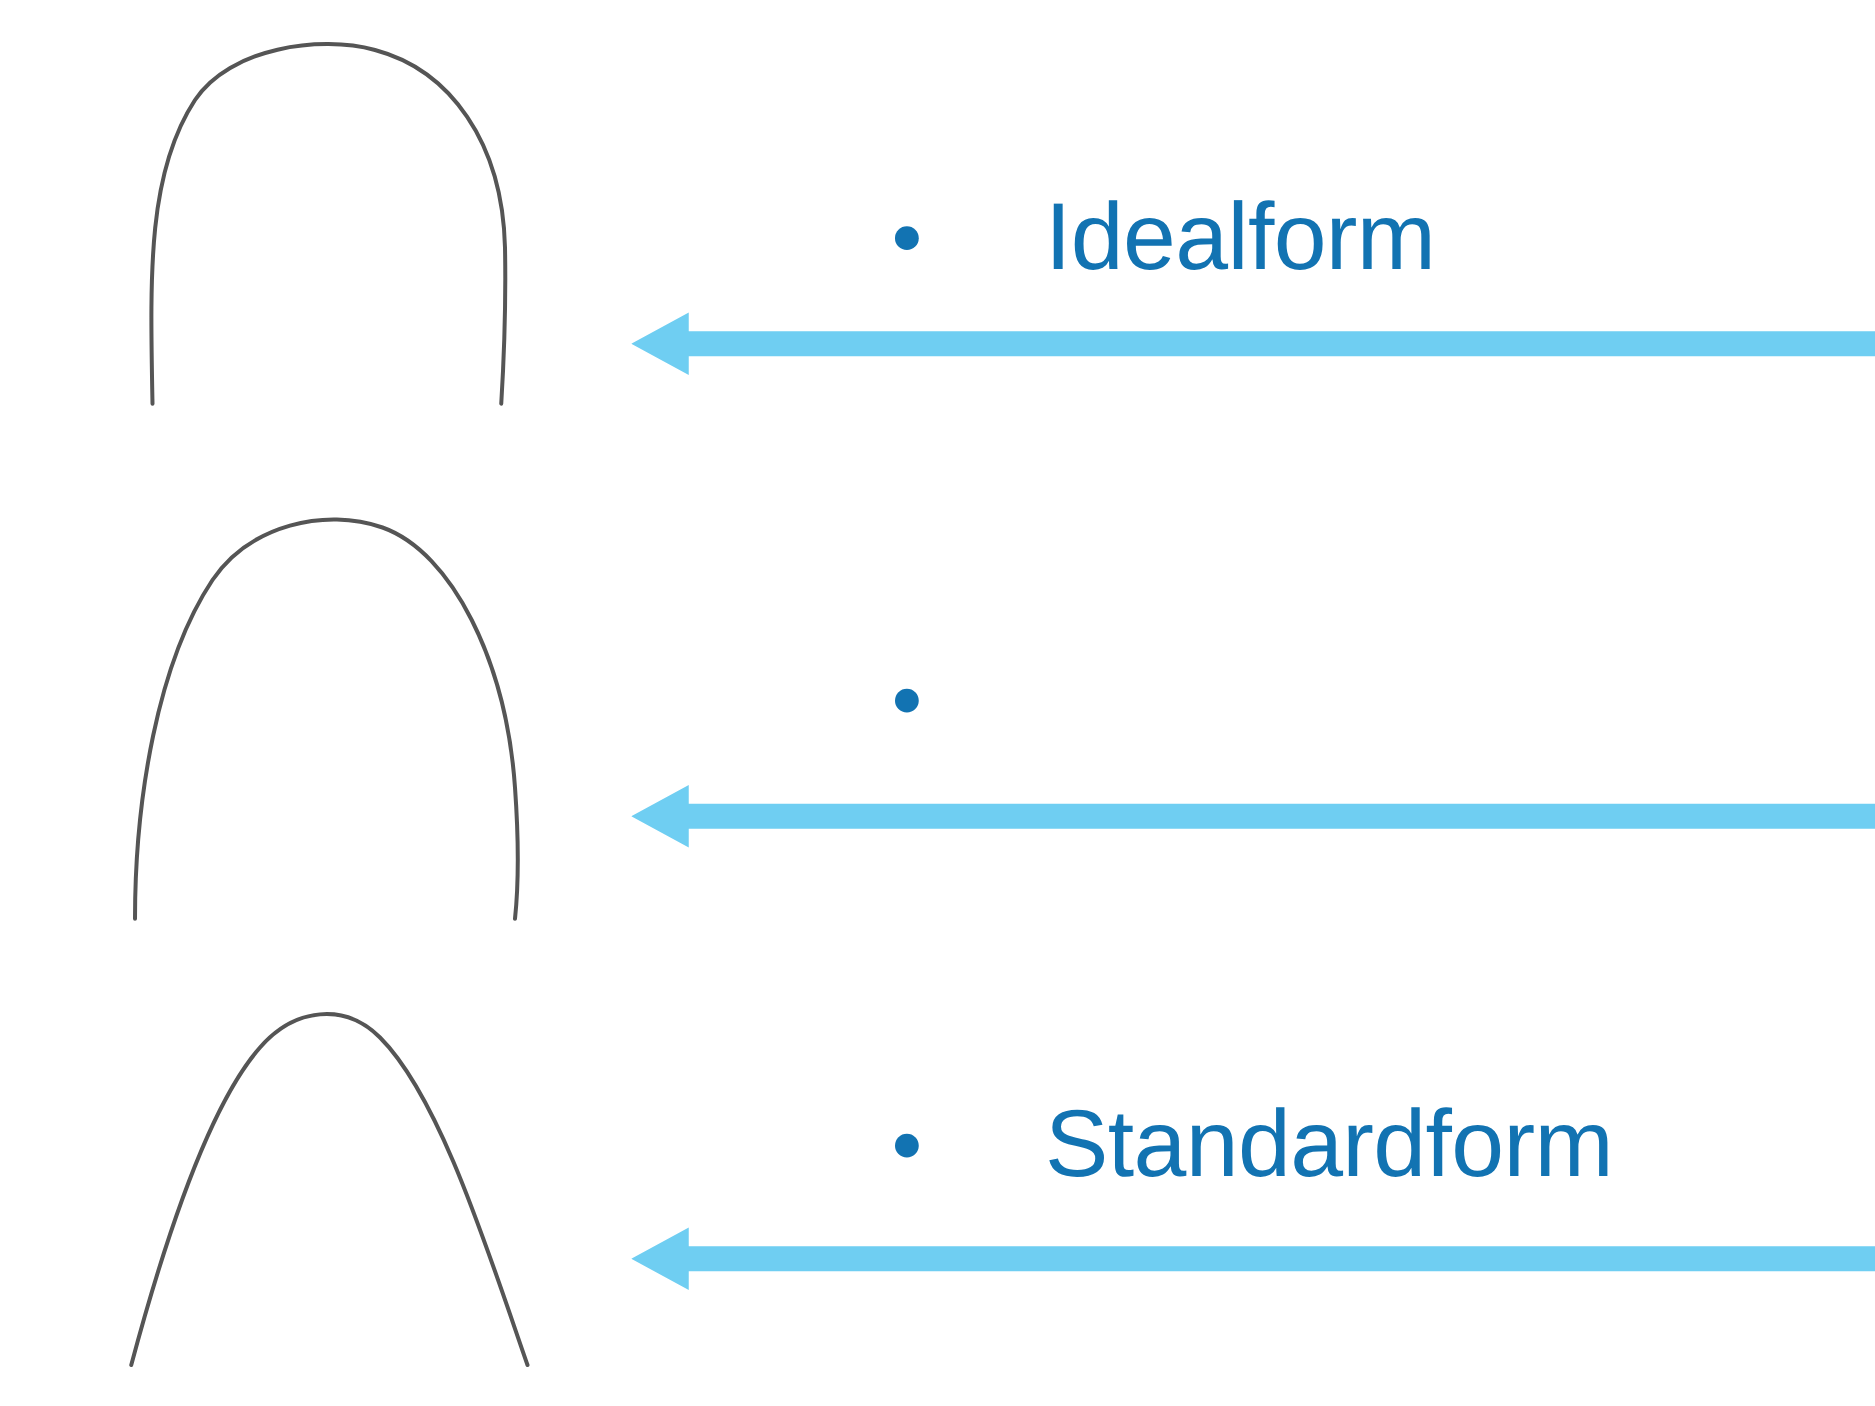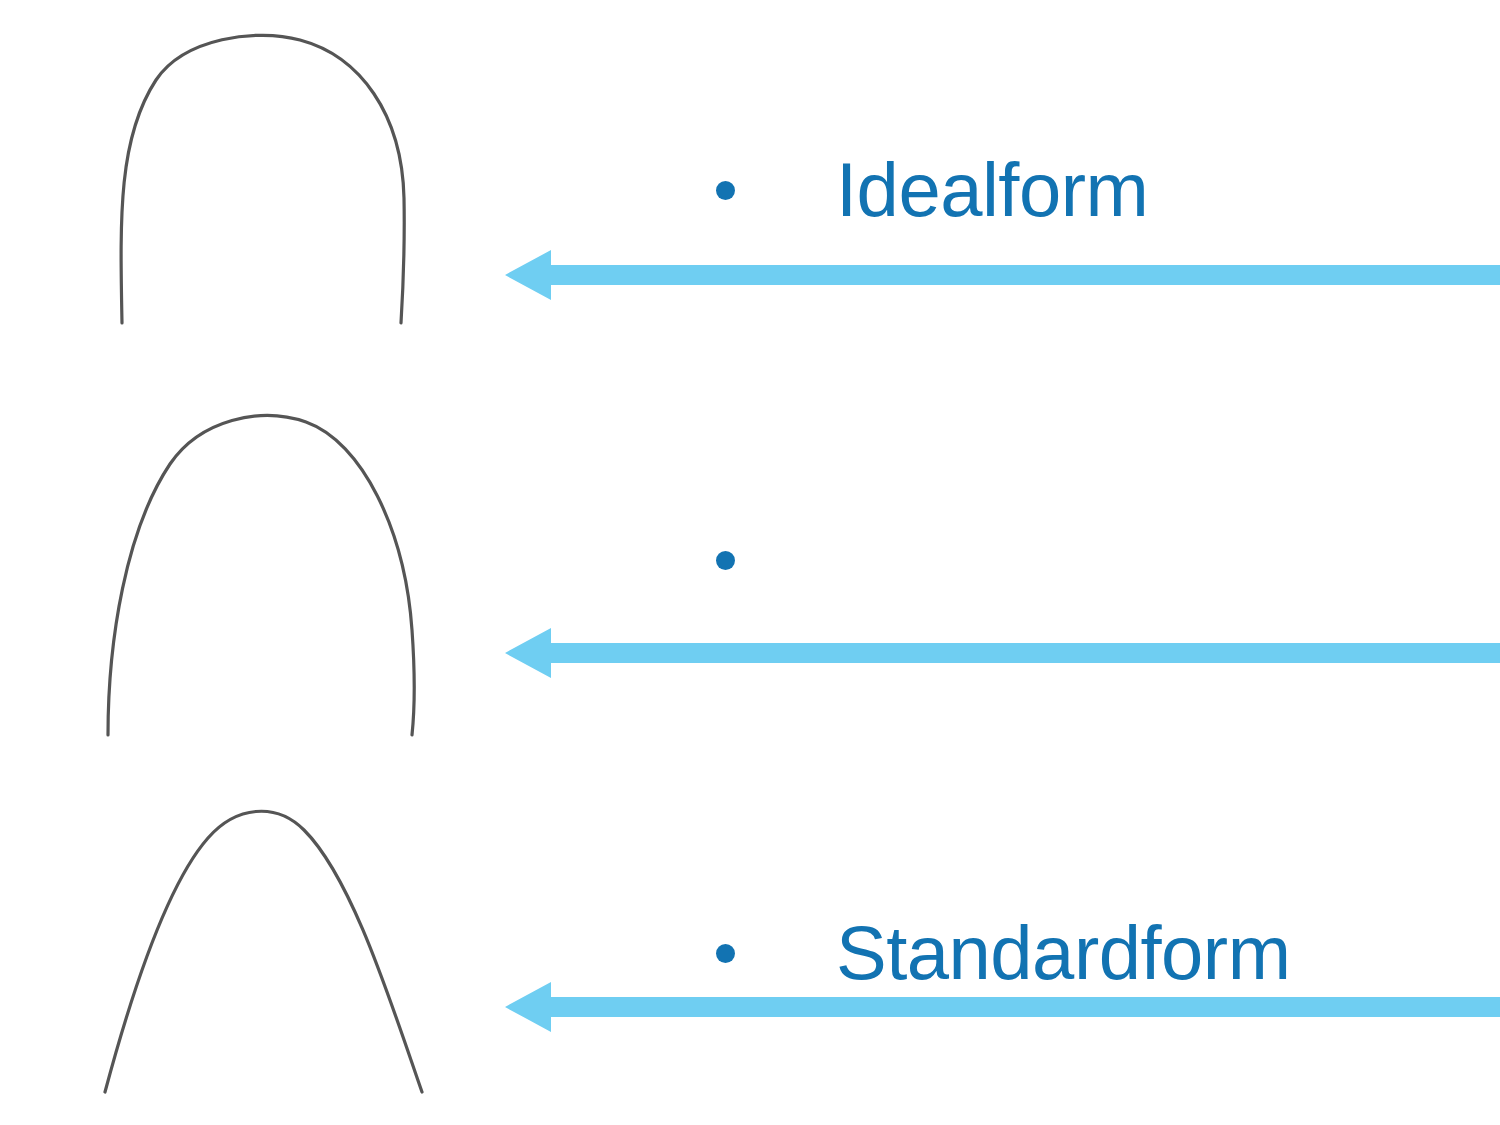--- a/index.html
+++ b/index.html
@@ -56,21 +56,21 @@
   
   .label-row {
     position: absolute;
     left: 716px;
     display: flex;
     align-items: center;
     height: 96px;
   }
   #arch-row-0 .label-row { top: 142px; justify-content: flex-end; }
   #arch-row-1 .label-row { top: 512px; }
-  #arch-row-2 .label-row { top: 905px; text-align: right; }
+  #arch-row-2 .label-row { top: 868px; text-align: right; }
 
   .bullet-dot {
     width: 19px;
     height: 19px;
     border-radius: 50%;
     background: #1273B2;
     flex: 0 0 auto;
   }
   .label-text {
     margin-left: 101px;

